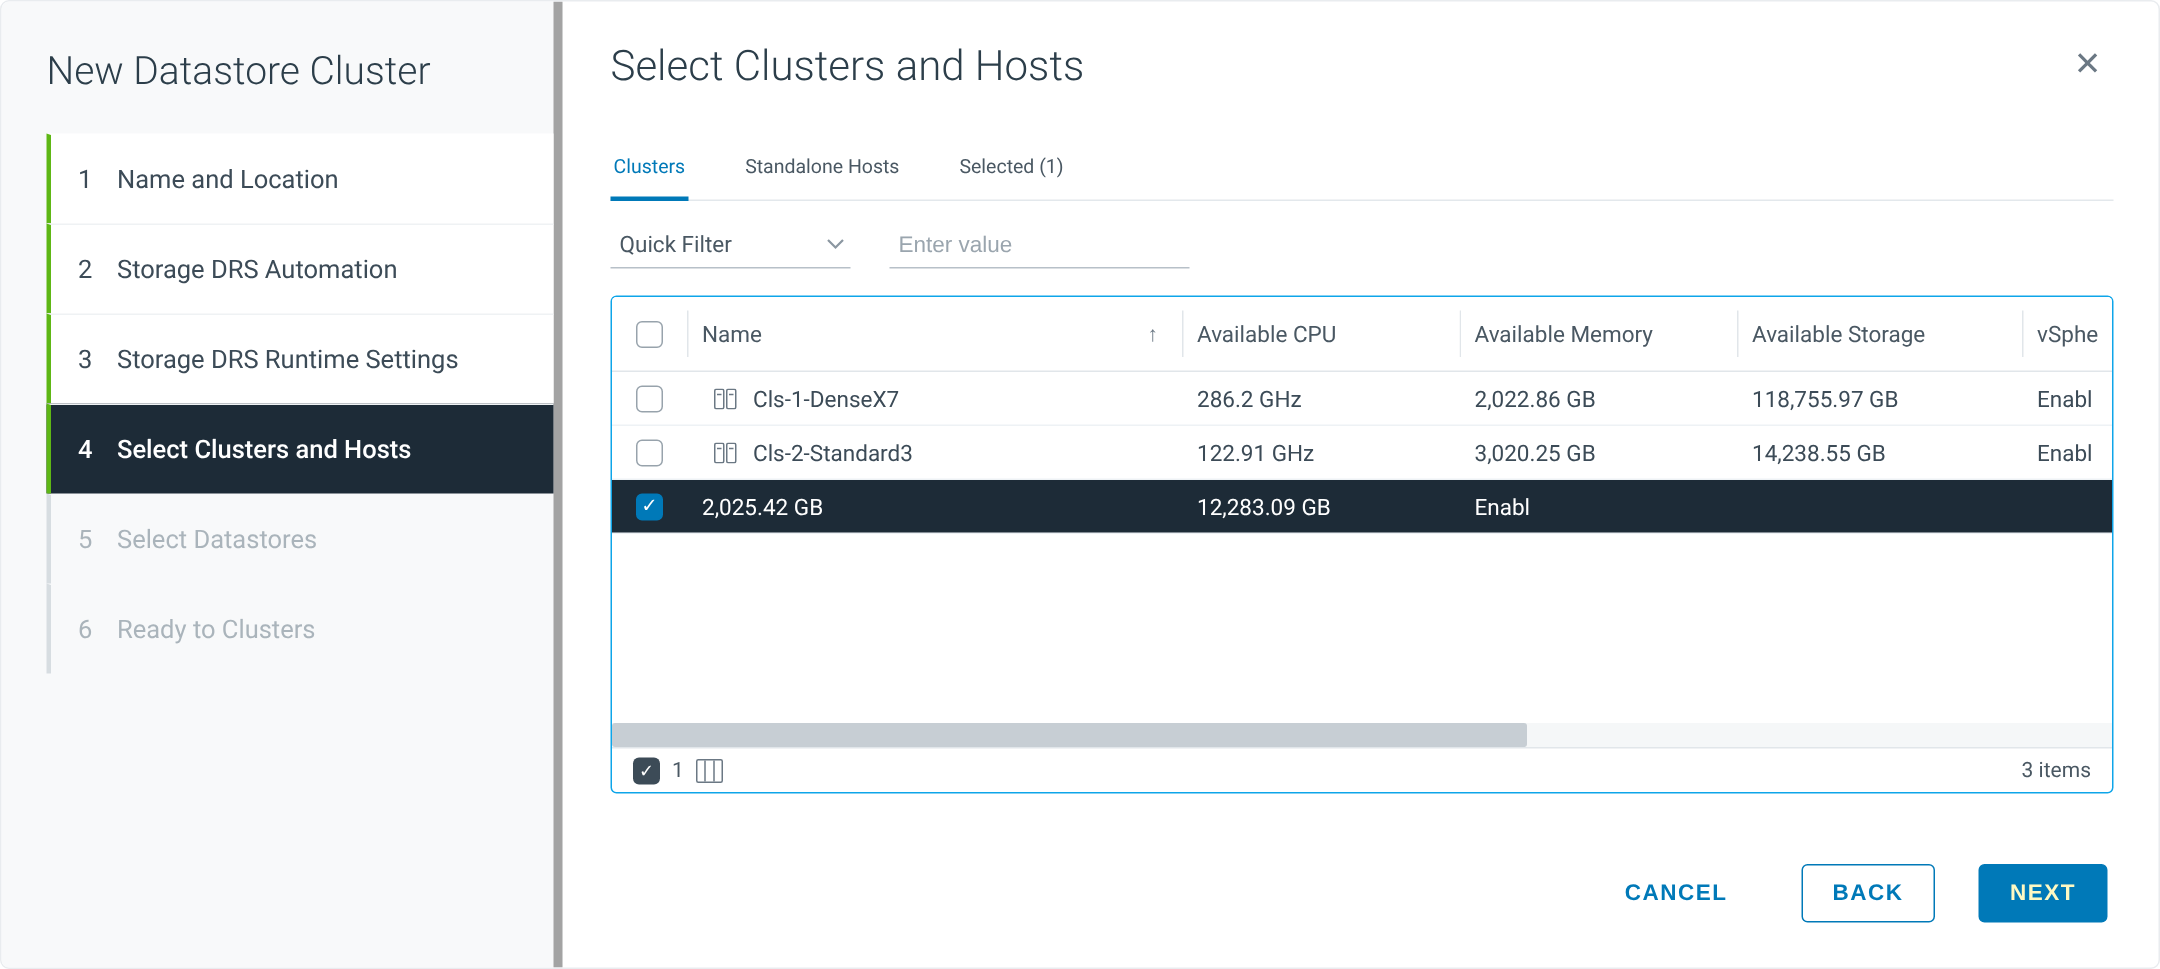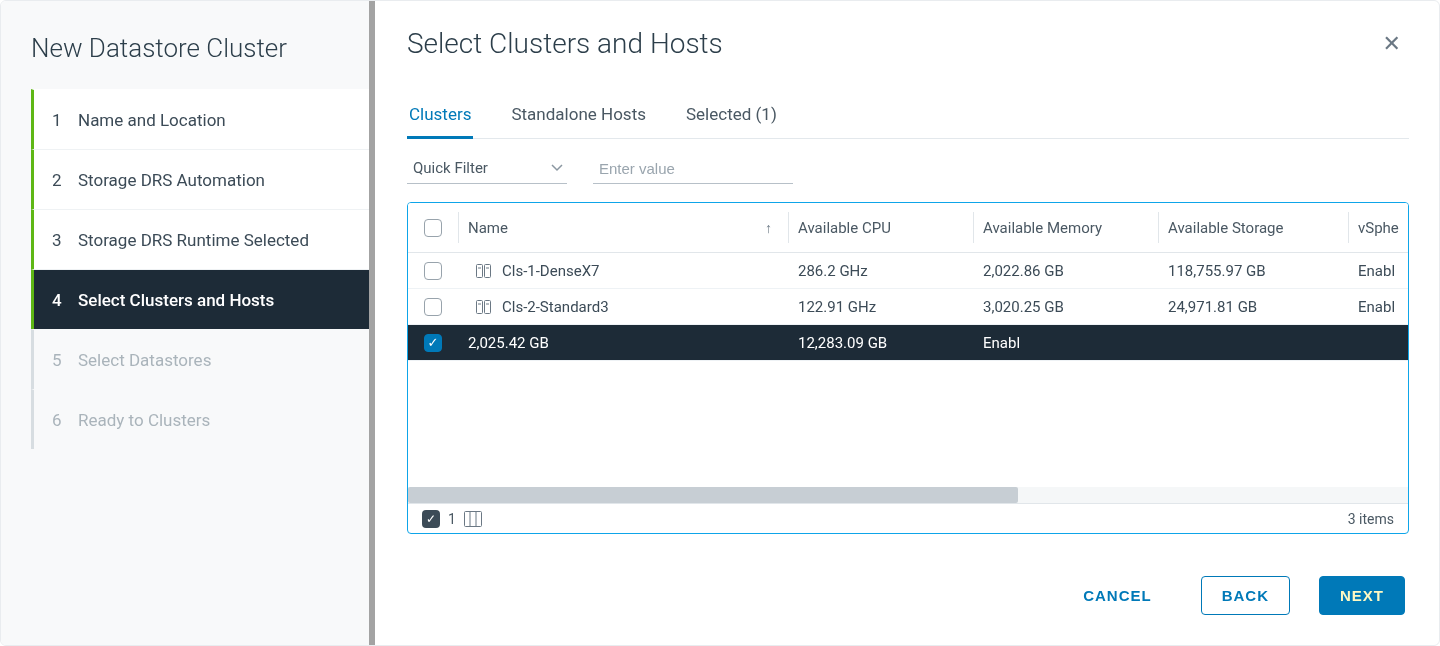--- a/index.html
+++ b/index.html
@@ -90,21 +90,21 @@
 
   
   .tabs {
     display:flex;
     gap:36px;
     border-bottom:1px solid #e3e8ec;
     margin-top:34px;
   }
   .tab {
     padding: 0 2px 14px 2px;
-    font-size:17px;
+    font-size:13px;
     color:#4a5863;
     cursor:pointer;
     position:relative;
   }
   .tab.active {
     color:#0079b8;
   }
   .tab.active::after{
     content:"";
     position:absolute;
@@ -302,21 +302,21 @@
       <div class="step completed">
         <span class="num">1</span>
         <span>Name and Location</span>
       </div>
       <div class="step completed">
         <span class="num">2</span>
         <span>Storage DRS Automation</span>
       </div>
       <div class="step completed">
         <span class="num">3</span>
-        <span>Storage DRS Runtime Selected</span>
+        <span>Storage DRS Runtime Settings</span>
       </div>
       <div class="step active">
         <span class="num">4</span>
         <span>Select Clusters and Hosts</span>
       </div>
       <div class="step future">
         <span class="num">5</span>
         <span>Select Datastores</span>
       </div>
       <div class="step future">
@@ -398,21 +398,21 @@
                   <rect x="0.5" y="0.5" width="6" height="13" rx="1" fill="none" stroke="#6b7884"></rect>
                   <rect x="8.5" y="0.5" width="6" height="13" rx="1" fill="none" stroke="#6b7884"></rect>
                   <line x1="2" y1="4" x2="5" y2="4" stroke="#6b7884"></line>
                   <line x1="10" y1="4" x2="13" y2="4" stroke="#6b7884"></line>
                 </svg>
             </span>
             <span>Cls-2-Standard3</span>
           </div>
           <div class="td">122.91 GHz</div>
           <div class="td">3,020.25 GB</div>
-          <div class="td">24,971.81 GB</div>
+          <div class="td">14,238.55 GB</div>
           <div class="td">Enabl</div>
         </div>
 
         <div class="trow selected">
           <div class="td check first">
             <span class="checkbox checked"></span>
           </div>
           <div class="td">2,025.42 GB</div>
           <div class="td">12,283.09 GB</div>
           <div class="td">Enabl</div>

